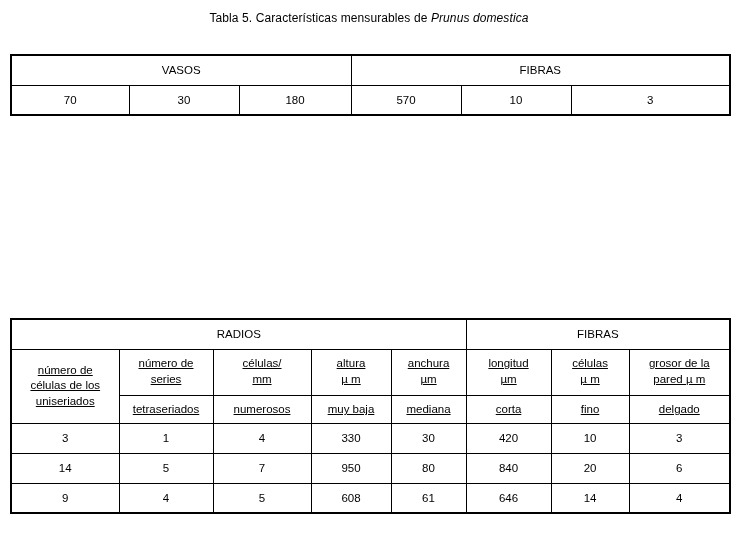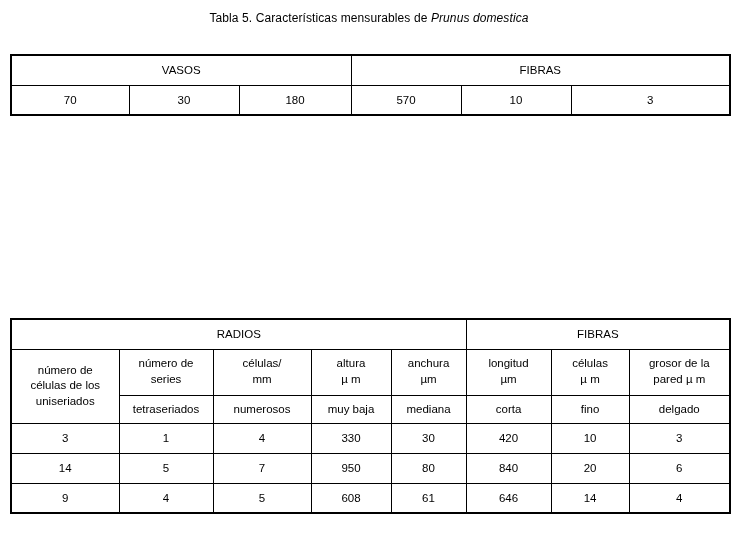--- a/index.html
+++ b/index.html
@@ -25,22 +25,22 @@
   .t1 { top: 54px; }
   .t2 { top: 318px; }
   table.tbl td {
     border: 1px solid #000;
     text-align: center; vertical-align: middle;
     font-size: 11.5px; padding: 2px 3px;
     overflow: hidden;
   }
   .t1 tr { height: 30px; }
   .t2 tr { height: 30px; }
-  .t2 tr.tall { height: 46px; }
-  .t2 tr.short { height: 28px; }
+  .t2 tr.tall { height: 46px; text-decoration: underline; }
+  .t2 tr.short { height: 28px; text-decoration: underline; }
   td.pre { white-space: pre-line; line-height: 1.35; }
   sup { font-size: 8px; }
   
   .t1 col.c1 { width: 118px; } .t1 col.c2 { width: 110px; }
   .t1 col.c3 { width: 112px; } .t1 col.c4 { width: 110px; }
   .t1 col.c5 { width: 110px; } .t1 col.c6 { width: 159px; }
   
   .t2 col.c1 { width: 108px; } .t2 col.c2 { width: 94px; }
   .t2 col.c3 { width: 98px; }  .t2 col.c4 { width: 80px; }
   .t2 col.c5 { width: 75px; }  .t2 col.c6 { width: 85px; }

